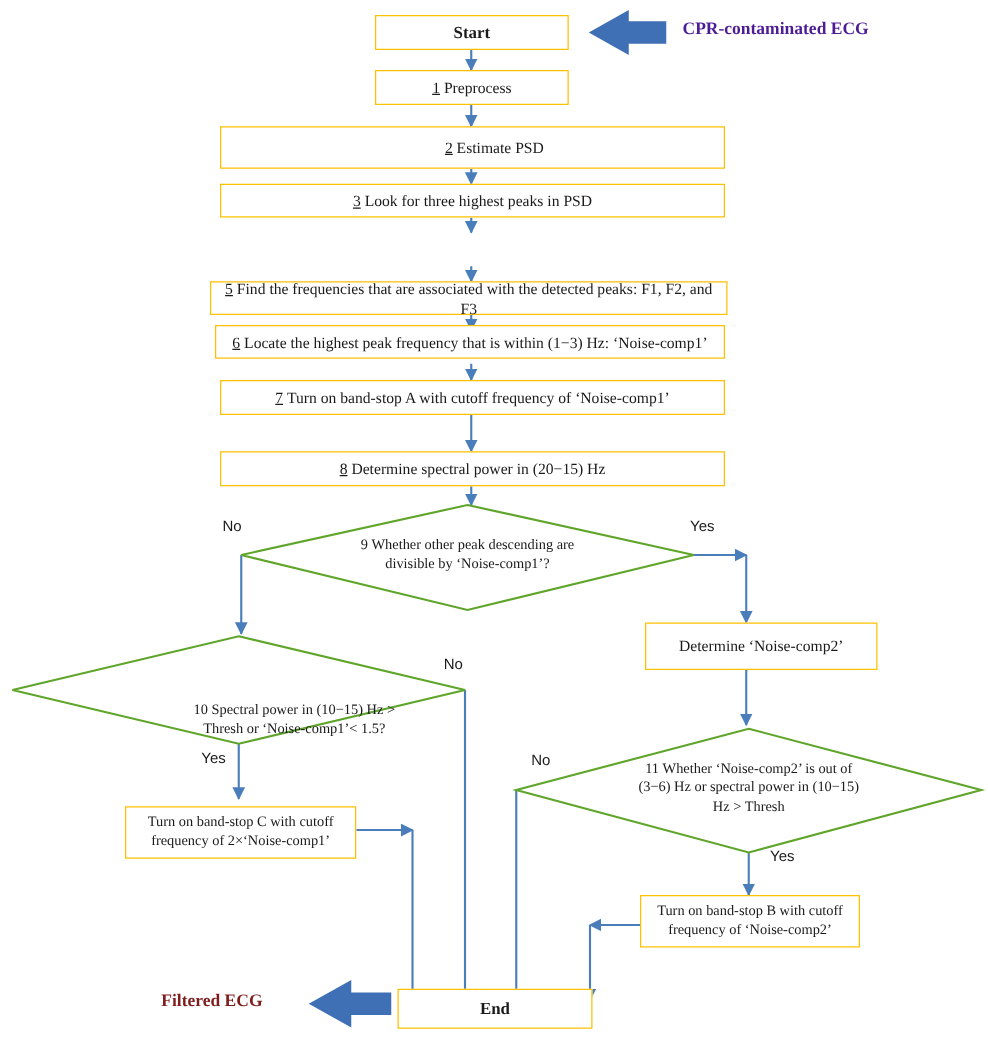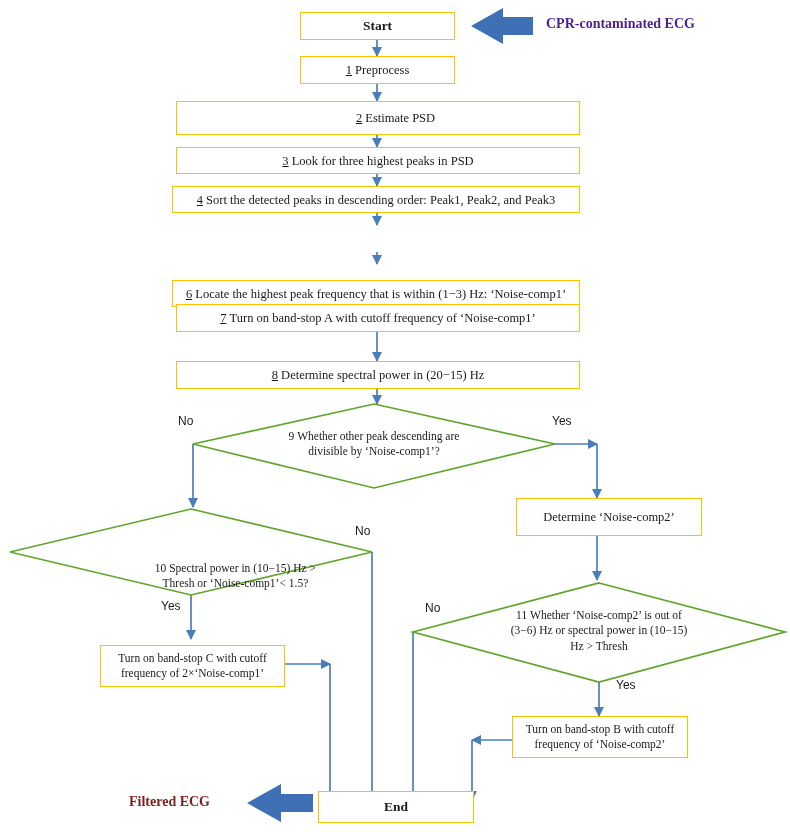--- a/index.html
+++ b/index.html
@@ -140,26 +140,26 @@
   </div>
 
   <div class="node" style="left:176px; top:101px; width:404px; height:34px;padding-left:39px;">
     <span><span class="num">2</span>&nbsp;<span>Estimate PSD</span></span>
   </div>
 
   <div class="node" style="left:176px; top:147px; width:404px; height:27px;">
     <span><span class="num">3</span>&nbsp;<span>Look for three highest peaks in PSD</span></span>
   </div>
 
-  <div class="node" style="left:172px; top:186px; width:408px; height:27px;">
-    <span><span class="num">4</span>&nbsp;<span>Sort the detected peaks in descending order: Peak1, Peak2, and Peak3</span></span>
-  </div>
-
-
-  <div class="node" style="left:172px; top:280px; width:408px; height:27px;">
+
+  <div class="node" style="left:168px; top:225px; width:414px; height:27px;">
+    <span><span class="num">5</span>&nbsp;<span>Find the frequencies that are associated with the detected peaks: F1, F2, and F3</span></span>
+  </div>
+
+  <div class="node" style="left:172px; top:260px; width:408px; height:27px;">
     <span><span class="num">6</span>&nbsp;<span>Locate the highest peak frequency that is within (1−3) Hz: ‘Noise-comp1’</span></span>
   </div>
 
   <div class="node" style="left:176px; top:304px; width:404px; height:28px;">
     <span><span class="num">7</span>&nbsp;<span>Turn on band-stop A with cutoff frequency of ‘Noise-comp1’</span></span>
   </div>
 
   <div class="node" style="left:176px; top:361px; width:404px; height:28px;">
     <span><span class="num">8</span>&nbsp;<span>Determine spectral power in (20−15) Hz</span></span>
   </div>

